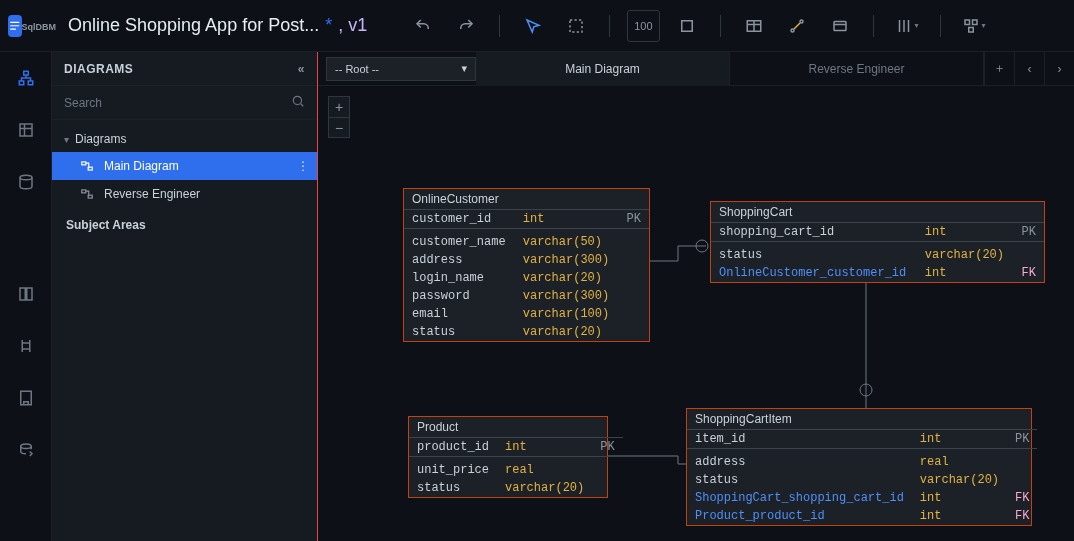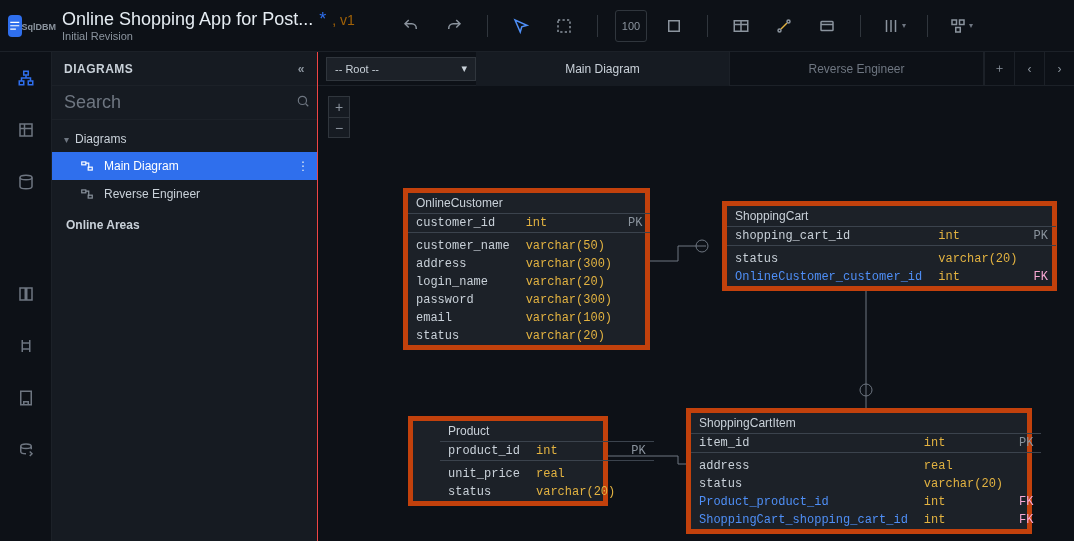--- a/index.html
+++ b/index.html
@@ -22,25 +22,25 @@
   }
   .logo-block {
     display:flex; flex-direction:row; align-items:center; justify-content:center;
     width: 48px; height: 52px; font-weight: bold;
   }
   .logo-icon {
     width: 28px; height: 22px; background: #2f6fed; border-radius: 4px;
     display:flex; align-items:center; justify-content:center; color:#fff; font-weight:bold; font-size:14px;
   }
   .logo-text { font-size: 9px; color:#8b949e; margin-top:2px; }
-  .title-block { display:flex; flex-direction:column; margin-left:6px; flex: 0 0 auto; }
+  .title-block { display:flex; margin-left:12px; flex: 0 0 auto; }
   .title-row { display:flex; align-items:baseline; gap:6px;}
   .title { font-size: 18px; color:#e6edf3; font-weight:400; }
   .title-badge { color:#2f6fed; font-size:18px; }
-  .title-ver { font-size:14px; color:#a16207; }
+  .title-ver { font-size:18px; color:#c4b5fd; }
   .subtitle { font-size: 11px; color:#8b949e; }
   .toolbar {
     display:flex; align-items:center; gap: 11px; margin-left: 40px; justify-content: flex-end;
   }
   .tbtn {
     width: 32px; height: 32px; display:flex; align-items:center; justify-content:center;
     color:#8b949e; border-radius:4px; cursor:pointer;
   }
   .tbtn svg { width:18px; height:18px; }
   .tsep { width:1px; height:22px; background:#30363d; margin:0 6px;}
@@ -59,21 +59,21 @@
   }
   .sp-head {
     display:flex; align-items:center; justify-content:space-between; height:34px;
     padding: 0 12px; color:#c9d1d9; font-size:12px; letter-spacing:0.5px; font-weight:600;
     border-bottom: 1px solid #1c2128;
   }
   .sp-search {
     display:flex; align-items:center; padding:0 12px; height:34px; border-bottom:1px solid #1c2128;
   }
   .sp-search input {
-    background:transparent; border:none; outline:none; color:#c9d1d9; flex:1; font-size:18px;
+    background:transparent; border:none; outline:none; color:#c9d1d9; flex:1; font-size:12px;
   }
   .sp-search input::placeholder{ color:#6e7681;}
   .tree { padding: 6px 0; }
   .tree-header {
     display:flex; align-items:center; gap:6px; padding:6px 12px; color:#c9d1d9; font-size:12px; cursor:pointer;
   }
   .tree-header .chev { color:#6e7681; font-size:10px; }
   .tree-item {
     display:flex; align-items:center; gap:10px; height:28px; padding-left:28px; padding-right:8px;
     font-size:12px; color:#c9d1d9; cursor:pointer;
@@ -97,21 +97,21 @@
   .tabs-right .smbtn { width:30px;height:34px;display:flex;align-items:center;justify-content:center;color:#8b949e;cursor:pointer; border-left:1px solid #1c2128;}
   .canvas {
     flex:1; position:relative; background:#0d1117; overflow:hidden;
   }
   .zoomctl {
     position:absolute; left:10px; top:10px; display:flex; flex-direction:column; border:1px solid #30363d;
   }
   .zoomctl div { width:20px;height:20px;display:flex;align-items:center;justify-content:center;background:#161b22;color:#8b949e;cursor:pointer;font-size:14px;}
   .zoomctl div + div { border-top:1px solid #30363d;}
   .entity {
-    position:absolute; background:#1c2128; border:5px solid #c2410c; font-family: "Consolas","Courier New",monospace; font-size:12px;
+    position:absolute; background:#1c2128; border:1px solid #c2410c; font-family: "Consolas","Courier New",monospace; font-size:12px;
   }
   .entity .e-title { padding:3px 8px 3px 8px; color:#c9d1d9; font-size:12px; font-family:-apple-system,Arial,sans-serif; }
   .e-table { width:100%; border-collapse:collapse; }
   .e-table tr td { padding:2px 8px; white-space:nowrap; vertical-align:top; }
   .e-pkrow td { border-top:1px solid #3b434d; border-bottom:1px solid #3b434d; }
   .e-bodyrow:first-child td { padding-top:6px;}
   .col-name { color:#c9d1d9; }
   .col-type { color:#e3b341; }
   .col-key  { color:#8b949e; text-align:right; }
   .col-name.fk { color:#4f8ff7; }
@@ -130,21 +130,20 @@
         </svg>
     </div>
     <div class="logo-text">SqlDBM</div>
   </div>
   <div class="title-block">
     <div class="title-row">
       <span class="title">Online Shopping App for Post...</span>
       <span class="title-badge">*</span>
       <span class="title-ver">, v1</span>
     </div>
-    <div class="subtitle">Initial Revision</div>
   </div>
 
   <div class="toolbar">
     <div class="tbtn">
       <svg viewBox="0 0 24 24" fill="none" stroke="currentColor" stroke-width="2">
           <path d="M9 14l-5-5 5-5"></path>
           <path d="M4 9h9a6 6 0 016 6v1"></path>
         </svg>
     </div>
     <div class="tbtn">
@@ -294,21 +293,21 @@
       <div class="tree-item">
         <span class="ticon">
           <svg viewBox="0 0 24 24" width="14" height="14" fill="none" stroke="currentColor" stroke-width="2">
               <rect x="3" y="5" width="7" height="5"></rect>
               <rect x="14" y="14" width="7" height="5"></rect>
               <path d="M10 7h5v9"></path>
             </svg>
         </span>
         <span>Reverse Engineer</span>
       </div>
-      <div class="tree-subhead">Online Areas</div>
+      <div class="tree-subhead">Subject Areas</div>
     </div>
   </div>
 
   <div class="maincol">
     <div class="tabsrow">
       <div class="rootdd">
         <span>-- Root --</span>
         <span>▾</span>
       </div>
       <div class="dgtab active">
@@ -381,21 +380,21 @@
               </tr>
               <tr class="e-bodyrow">
                 <td class="col-name">status</td>
                 <td class="col-type">varchar(20)</td>
                 <td class="col-key"></td>
               </tr>
             </tbody>
         </table>
       </div>
 
-      <div class="entity" style="left:404px; top:115px; width:335px;">
+      <div class="entity" style="left:392px; top:115px; width:335px;">
         <div class="e-title">ShoppingCart</div>
         <table class="e-table">
           <tbody>
               <tr class="e-pkrow">
             <td class="col-name">shopping_cart_id</td>
             <td class="col-type">int</td>
             <td class="col-key">PK</td>
           </tr>
           </tbody>
             <tbody id="sc-body">
@@ -406,21 +405,21 @@
               </tr>
               <tr class="e-bodyrow">
                 <td class="col-name fk">OnlineCustomer_customer_id</td>
                 <td class="col-type">int</td>
                 <td class="col-key fk">FK</td>
               </tr>
             </tbody>
         </table>
       </div>
 
-      <div class="entity" style="left:90px; top:330px; width:200px;padding-left:27px;">
+      <div class="entity" style="left:90px; top:330px; width:200px;">
         <div class="e-title">Product</div>
         <table class="e-table">
           <tbody>
               <tr class="e-pkrow">
             <td class="col-name">product_id</td>
             <td class="col-type">int</td>
             <td class="col-key">PK</td>
           </tr>
           </tbody>
             <tbody id="pr-body">
@@ -453,28 +452,28 @@
                 <td class="col-name">address</td>
                 <td class="col-type">real</td>
                 <td class="col-key"></td>
               </tr>
               <tr class="e-bodyrow">
                 <td class="col-name">status</td>
                 <td class="col-type">varchar(20)</td>
                 <td class="col-key"></td>
               </tr>
               <tr class="e-bodyrow">
+                <td class="col-name fk">ShoppingCart_shopping_cart_id</td>
+                <td class="col-type">int</td>
+                <td class="col-key fk">FK</td>
+              </tr>
+              <tr class="e-bodyrow">
                 <td class="col-name fk">Product_product_id</td>
                 <td class="col-type">int</td>
                 <td class="col-key fk">FK</td>
               </tr>
-              <tr class="e-bodyrow">
-                <td class="col-name fk">ShoppingCart_shopping_cart_id</td>
-                <td class="col-type">int</td>
-                <td class="col-key fk">FK</td>
-              </tr>
             </tbody>
         </table>
       </div>
 
     </div>
   </div>
 </div>
 
 </body></html>

